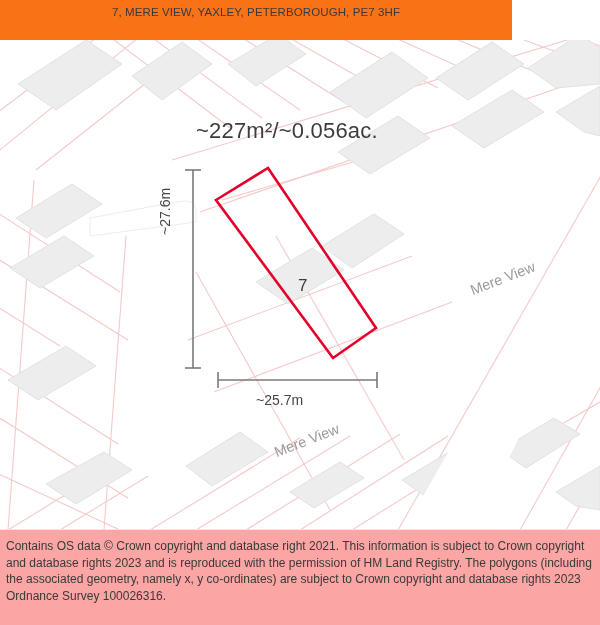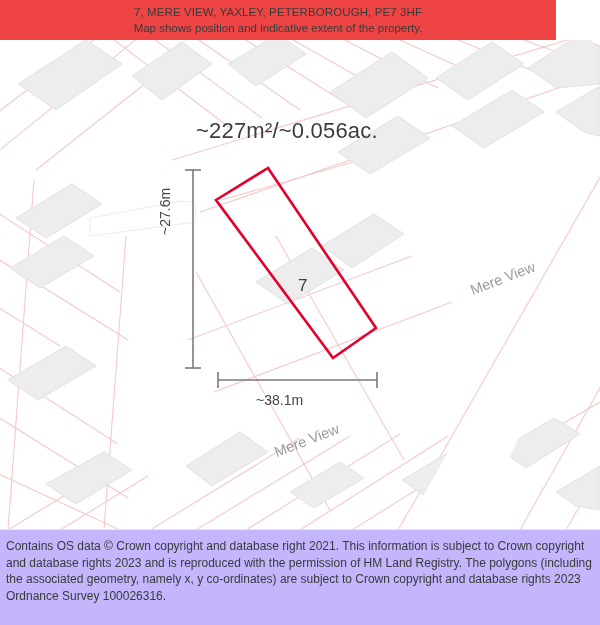--- a/index.html
+++ b/index.html
@@ -17,24 +17,24 @@
   #page {
     position: relative;
     width: 600px;
     height: 625px;
   }
   
   .header {
     position: absolute;
     top: 0;
     left: 0;
-    width: 556px;
+    width: 512px;
     height: 40px;
     text-align: center;
-    background: #ef4444;
+    background: #f97316;
   }
   .header-title {
     font-size: 11.5px;
     color: #3a3a3a;
     line-height: 14px;
     padding-top: 5px;
     letter-spacing: 0.1px;
   }
   .header-sub {
     font-size: 11.5px;
@@ -106,21 +106,21 @@
     transform: rotate(-21deg);
     transform-origin: left top;
   }
   
   .footer {
     position: absolute;
     top: 530px;
     left: 0;
     width: 600px;
     height: 95px;
-    background: #c4b5fd;
+    background: #fca5a5;
     padding: 8px 6px 0 6px;
     box-sizing: border-box;
   }
   .footer p {
     margin: 0;
     font-size: 12px;
     line-height: 16.5px;
     color: #3a3a3a;
   }
   .divider {
@@ -132,21 +132,20 @@
     background: #e8e8e8;
   }
 </style>
 </head>
 <body>
 
 <div id="page">
 
   <div class="header">
     <div class="header-title">7, MERE VIEW, YAXLEY, PETERBOROUGH, PE7 3HF</div>
-    <div class="header-sub">Map shows position and indicative extent of the property.</div>
   </div>
 
   <div class="map">
     <svg width="600" height="490" viewBox="0 0 600 490" xmlns="http://www.w3.org/2000/svg">
 
       <rect x="0" y="0" width="600" height="490" fill="#ffffff"></rect>
 
       <g stroke="#f5c9c9" stroke-width="1.1" fill="none">
 
         <path d="M -10 78 L 120 -20"></path>
@@ -239,21 +238,21 @@
 
         <line x1="218" y1="340" x2="377" y2="340"></line>
         <line x1="218" y1="332" x2="218" y2="348"></line>
         <line x1="377" y1="332" x2="377" y2="348"></line>
       </g>
     </svg>
 
     <div class="area-label">~227m²/~0.056ac.</div>
     <div class="plot-number">7</div>
     <div class="dim-vertical">~27.6m</div>
-    <div class="dim-horizontal">~38.1m</div>
+    <div class="dim-horizontal">~25.7m</div>
     <div class="street-label street-1">Mere View</div>
     <div class="street-label street-2">Mere View</div>
   </div>
 
   <div class="divider"></div>
 
   <div class="footer">
     <p>Contains OS data © Crown copyright and database right 2021. This information is subject to Crown copyright and database rights 2023 and is reproduced with the permission of HM Land Registry. The polygons (including the associated geometry, namely x, y co-ordinates) are subject to Crown copyright and database rights 2023 Ordnance Survey 100026316.</p>
   </div>
 

